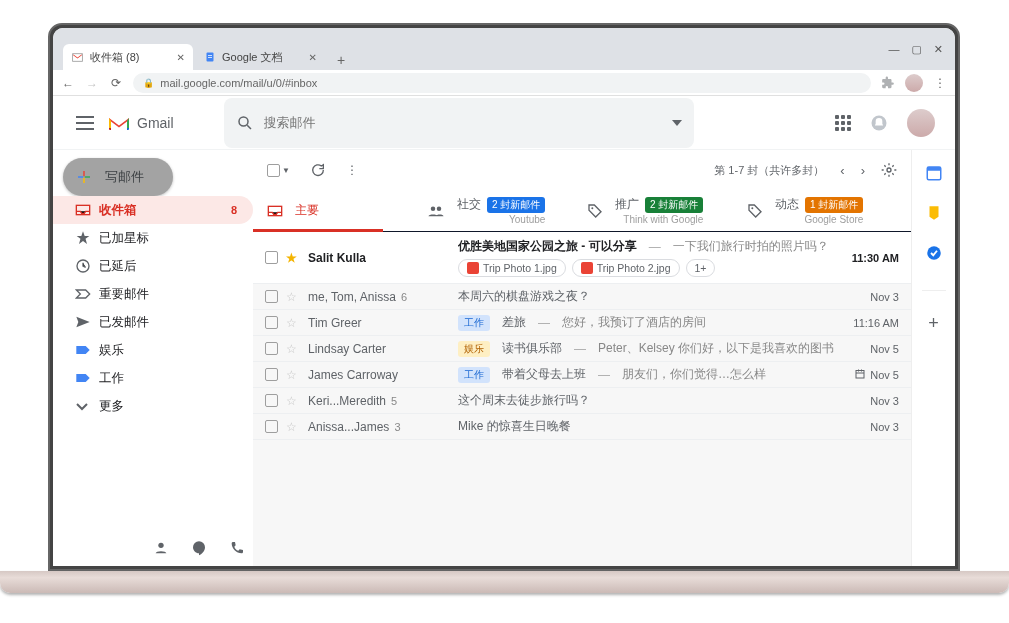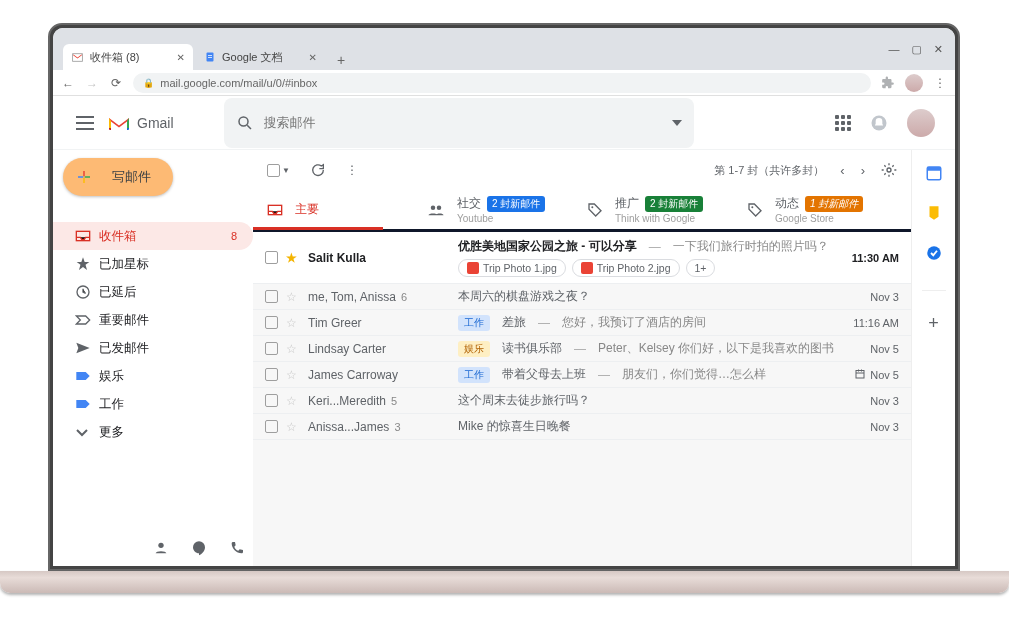--- a/index.html
+++ b/index.html
@@ -39,52 +39,52 @@
 .header-right { margin-left: auto; display: flex; align-items: center; gap: 18px; padding-right: 10px; }
 .apps-grid { width: 16px; height: 16px; display: grid; grid-template-columns: repeat(3,4px); grid-template-rows: repeat(3,4px); gap: 2px; cursor: pointer; }
 .apps-grid i { background: #5f6368; border-radius: 1px; }
 .avatar { width: 28px; height: 28px; border-radius: 50%; background: linear-gradient(#dcc,#caa); cursor: pointer; }
 
 
 .body-row { flex: 1; display: flex; overflow: hidden; }
 
 
 .left-nav { width: 200px; padding-top: 6px; font-size: 12.5px; }
-.compose-btn { margin: 2px 0 26px 10px; width: 110px; height: 38px; border-radius: 20px; box-shadow: 0 1px 3px rgba(0,0,0,0.25); display: flex; align-items: center; padding-left: 12px; gap: 19px; cursor: pointer; background: #fdba74; }
+.compose-btn { margin: 2px 0 0 10px; width: 110px; height: 38px; border-radius: 20px; box-shadow: 0 1px 3px rgba(0,0,0,0.25); display: flex; align-items: center; padding-left: 12px; gap: 12px; cursor: pointer; background: #a3a3a3; }
 .compose-plus { width: 18px; height: 18px; }
 .compose-plus svg { width: 100%; height: 100%; }
 .compose-text { color: #3c4043; font-size: 13px; }
 .nav-item { height: 28px; display: flex; align-items: center; padding-left: 22px; border-radius: 0 14px 14px 0; cursor: pointer; color: #202124; }
-.nav-item.active { background: #fce8e6; color: #d93025; font-weight: normal; }
+.nav-item.active { background: #fce8e6; color: #d93025; font-weight: bold; }
 .nav-item .nav-icon-slot { width: 24px; display: inline-flex; color: #5f6368; }
 .nav-item.active .nav-icon-slot { color: #d93025; }
 .nav-item .count { margin-left: auto; margin-right: 16px; font-size: 11px; }
 .nav-footer { position: absolute; bottom: 10px; left: 100px; display: flex; gap: 22px; color: #5f6368; }
 .nav-footer span { cursor: pointer; font-size: 15px; }
 
 
 .mail-pane { flex: 1; display: flex; flex-direction: column; overflow: hidden; }
 .toolbar { height: 40px; display: flex; align-items: center; padding: 0 14px; font-size: 12px; }
 .chk { width: 13px; height: 13px; border: 1.5px solid #9e9e9e; border-radius: 2px; cursor: pointer; }
 .caret-dn { font-size: 8px; color: #5f6368; margin-left: 2px; cursor: pointer; }
 .toolbar .tool { margin-left: 20px; color: #5f6368; cursor: pointer; }
 .toolbar-right { margin-left: auto; display: flex; align-items: center; gap: 16px; color: #5f6368; font-size: 11px; }
 .page-btn { cursor: pointer; font-size: 13px; }
 
 
-.cat-tabs { height: 42px; display: flex; border-bottom: 3px solid #0f172a; }
+.cat-tabs { height: 42px; display: flex; border-bottom: 1px solid #0f172a; text-align: right; }
 .cat-tab { width: 160px; display: flex; align-items: center; padding-left: 14px; gap: 12px; cursor: pointer; font-size: 12px; color: #5f6368; position: relative; }
 .cat-tab.active { color: #d93025; }
 .cat-tab.active::after { content: ""; position: absolute; bottom: -1px; left: 0; width: 130px; height: 3px; background: #d93025; }
 .cat-tab .ct-main { display: flex; flex-direction: column; gap: 1px; }
 .cat-tab .ct-row { display: flex; align-items: center; gap: 6px; }
 .cat-badge { font-size: 10px; color: #fff; border-radius: 3px; padding: 1px 5px; }
 .b-blue { background: #1a73e8; }
 .b-green { background: #188038; }
-.b-orange { background: #e37400; font-style: italic; }
+.b-orange { background: #e37400; }
 .cat-sub { font-size: 10px; color: #9e9e9e; }
 
 
 .mail-list { flex: 1; overflow-y: auto; background: #f7f7f7; }
 .mail-row { display: flex; align-items: center; padding: 0 12px; height: 26px; font-size: 12px; color: #5f6368; border-bottom: 1px solid #edeff1; cursor: pointer; }
 .mail-row.unread { background: #fff; font-weight: 600; color: #202124; height: 52px; }
 .mail-row .sender { width: 150px; white-space: nowrap; overflow: hidden; text-overflow: ellipsis; margin-left: 8px; }
 .mail-row .thread-count { color: #888; font-size: 11px; margin-left: 2px; font-weight: normal; }
 .mail-row .content { flex: 1; display: flex; flex-direction: column; gap: 4px; overflow: hidden; }
 .mail-row .subject-line { display: flex; align-items: center; gap: 12px; white-space: nowrap; overflow: hidden; }

